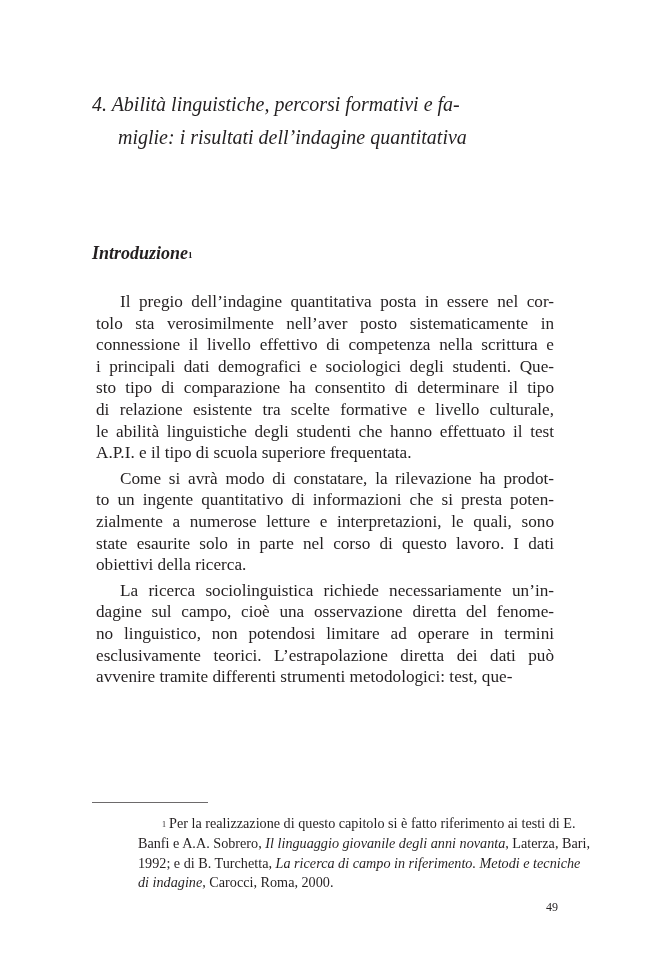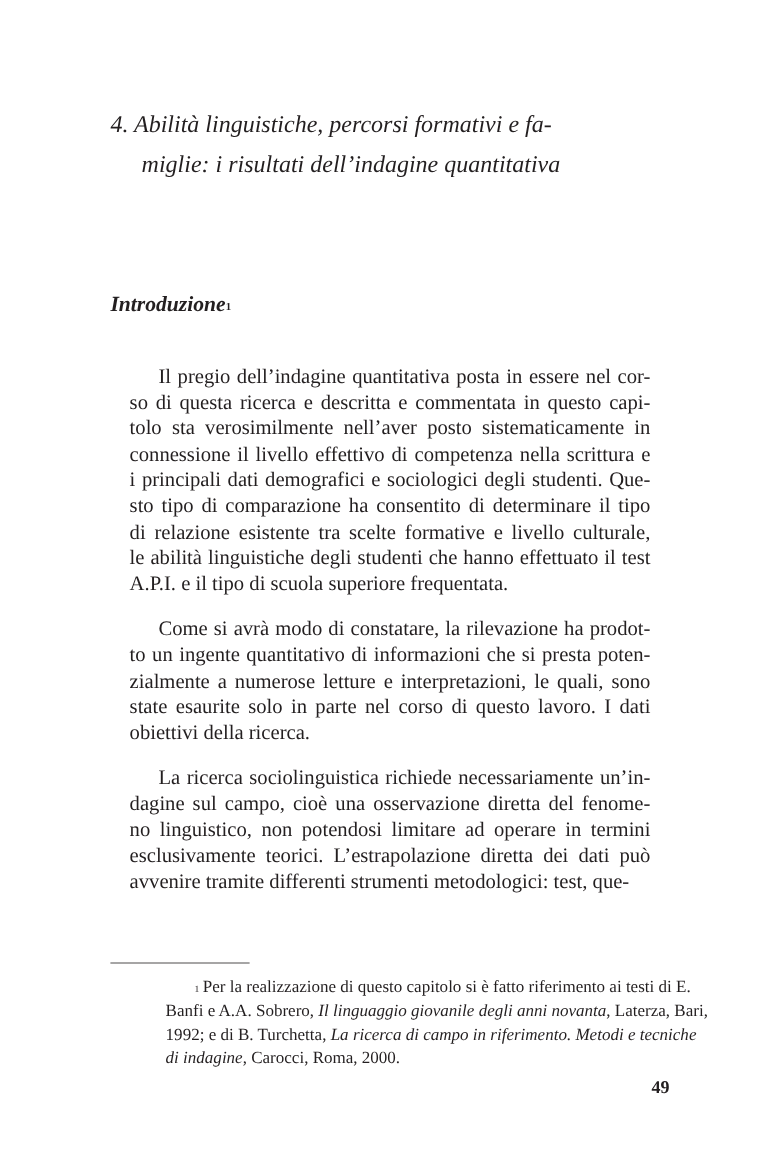--- a/index.html
+++ b/index.html
@@ -39,21 +39,21 @@
     position: relative; top: 2px;
     font-style: normal;
   }
   .body-text {
     position: absolute;
     left: 92px; top: 287px;
     width: 466px;
     font-size: 17.2px;
     line-height: 21.6px;
   }
-  .para { margin: 16px; }
+  .para { margin: 4px; }
   .line-j {
     display: block;
     text-align: justify;
     text-align-last: justify;
     white-space: nowrap;
     overflow: visible;
     height: 21.6px;
   }
   .line-j.last { text-align-last: left; }
   .indent { padding-left: 24px; }
@@ -76,39 +76,37 @@
     vertical-align: top;
     position: relative; top: 1px;
     margin-right: 3px;
   }
   .footnote em { font-style: italic; }
   .page-number {
     position: absolute;
     left: 538px; top: 898px;
     width: 20px;
     text-align: right;
-    font-size: 15px;
+    font-size: 12px;
     line-height: 18px;
-    font-weight: bold;
   }
 </style>
 </head>
 <body>
 
 <h1 class="chapter-title">
   <span class="line">4. Abilità linguistiche, percorsi formativi e fa-</span>
   <span class="line line2">miglie: i risultati dell’indagine quantitativa</span>
 </h1>
 
 <h2 class="section-heading"><span>Introduzione</span><sup>1</sup></h2>
 
 <div class="body-text">
   <div class="para" id="para-0">
       <span class="line-j indent">Il pregio dell’indagine quantitativa posta in essere nel cor-</span>
-      <span class="line-j">so di questa ricerca e descritta e commentata in questo capi-</span>
       <span class="line-j">tolo sta verosimilmente nell’aver posto sistematicamente in</span>
       <span class="line-j">connessione il livello effettivo di competenza nella scrittura e</span>
       <span class="line-j">i principali dati demografici e sociologici degli studenti. Que-</span>
       <span class="line-j">sto tipo di comparazione ha consentito di determinare il tipo</span>
       <span class="line-j">di relazione esistente tra scelte formative e livello culturale,</span>
       <span class="line-j">le abilità linguistiche degli studenti che hanno effettuato il test</span>
       <span class="line-j last">A.P.I. e il tipo di scuola superiore frequentata.</span>
     </div>
   <div class="para" id="para-1">
       <span class="line-j indent">Come si avrà modo di constatare, la rilevazione ha prodot-</span>

